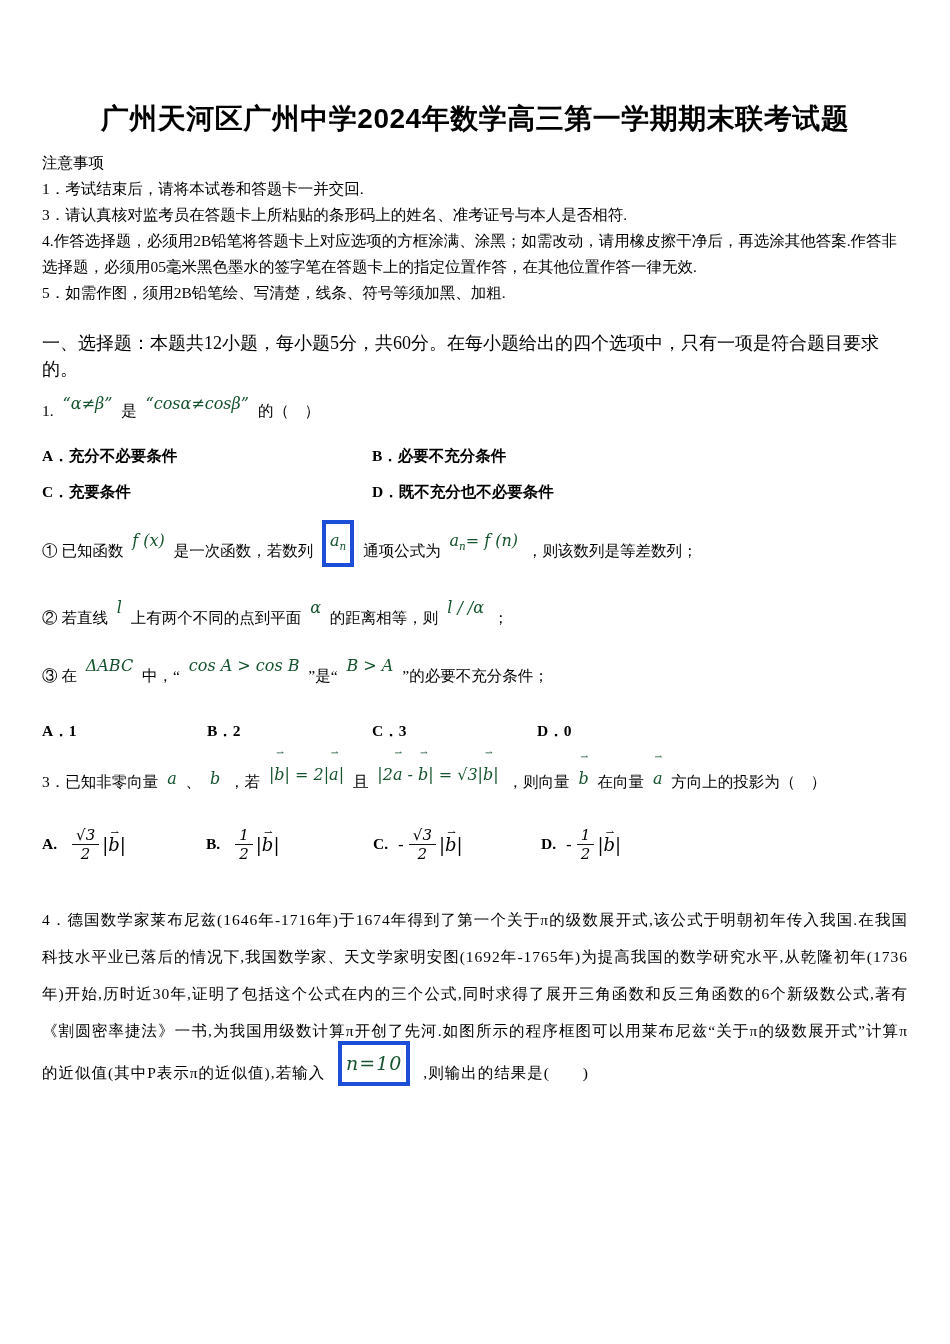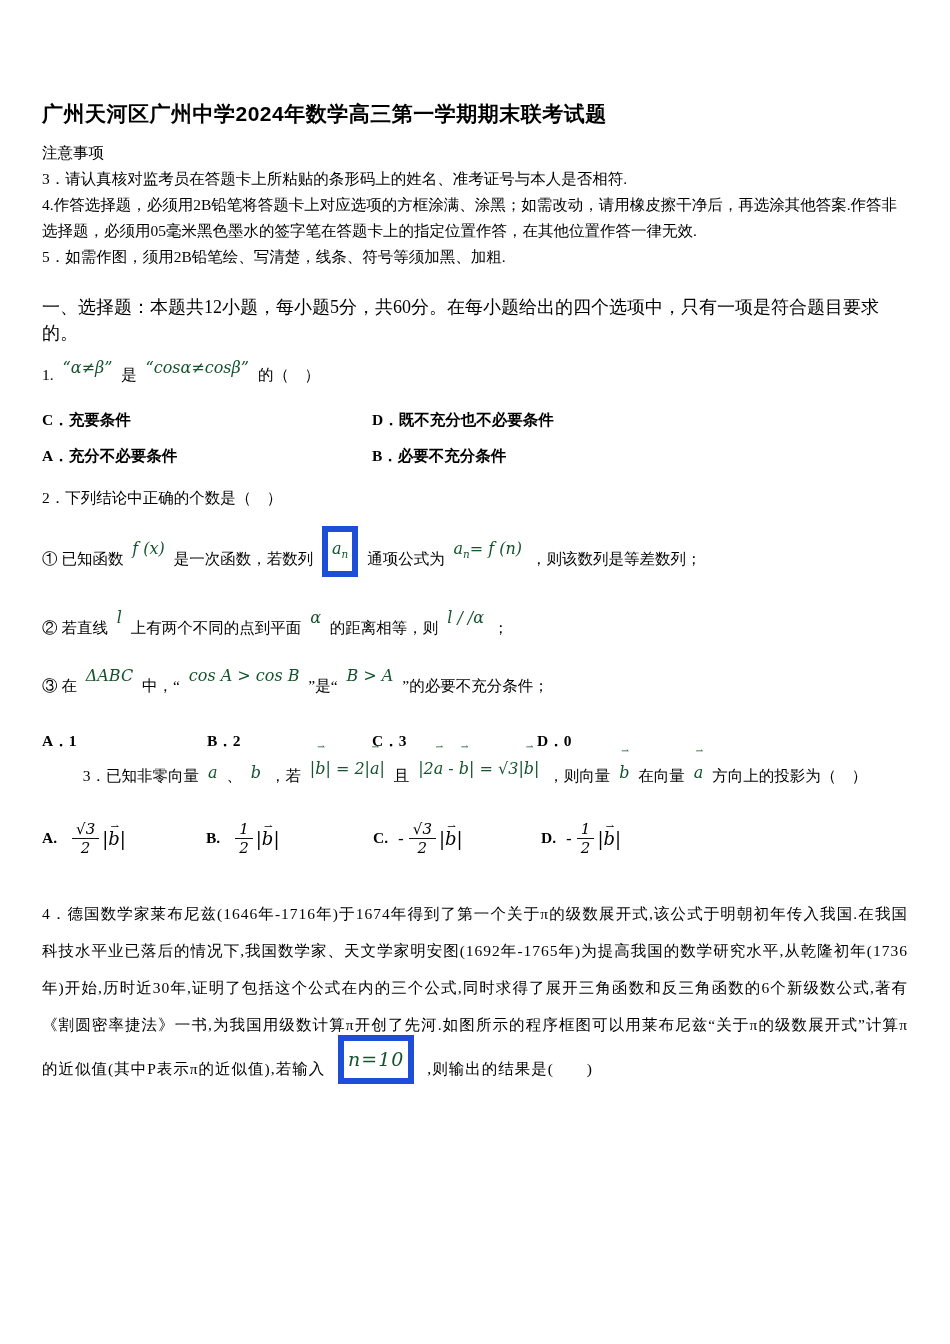--- a/index.html
+++ b/index.html
@@ -5,58 +5,58 @@
   * { margin:0; padding:0; box-sizing:border-box; }
   html,body { width:950px; height:1344px; background:#ffffff; }
   body {
     font-family:"Liberation Serif","DejaVu Serif",serif;
     color:#000; overflow:hidden;
   }
   .page { width:950px; height:1344px; padding:100px 42px 0 42px; background:#fff; }
 
   .title {
     font-family:"Liberation Sans","DejaVu Sans",sans-serif;
-    font-size:21px; font-weight:bold; text-align:left; margin-bottom:12px;
+    font-size:28px; font-weight:bold; text-align:center; margin-bottom:12px;
     letter-spacing:0.5px;
   }
 
   .nline { font-size:15.5px; line-height:26px; }
 
   .secline { font-size:18px; line-height:26px; margin-top:24px; }
 
   .qline { font-size:15.5px; }
   .q1line { margin-top:6px; line-height:46px; }
 
   .math {
     font-family:"DejaVu Serif","Liberation Serif",serif;
     font-style:italic; font-size:16px; margin:0 5px; color:#14532d;
     white-space:nowrap;
   }
   .raise4 { display:inline-block; transform:translateY(-3px); }
   .raise6 { display:inline-block; transform:translateY(-7px); }
   .raise8 { display:inline-block; transform:translateY(-10px); }
-  .mbox { border:6px solid #1d4ed8; padding:0 4px; }
+  .mbox { border:4px solid #1d4ed8; padding:0 4px; }
   sub { font-size:0.65em; }
 
   .vec { position:relative; display:inline-block; font-style:italic; }
   .vec::after {
     content:"⇀"; position:absolute; left:50%; transform:translateX(-40%);
     top:-0.65em; font-size:0.58em; font-style:normal; line-height:1;
   }
 
   .optrow2 { display:flex; margin-top:8px; font-size:15.5px; line-height:28px; font-weight:bold; }
   .optrow2 .c1 { width:330px; }
 
   .optrow4 { display:flex; margin-top:24px; font-size:15.5px; line-height:28px; font-weight:bold; }
   .optrow4 .c { width:165px;font-family:Liberation Serif, serif; }
 
   .q2stem { margin-top:14px; line-height:28px; }
   .item2 { margin-top:24px; line-height:34px; font-size:15.5px; }
 
-  .q3line { line-height:42px;text-align:center; }
+  .q3line { margin-top:16px; line-height:42px; }
 
   .optrow3 { display:flex; margin-top:12px; height:58px; align-items:center; font-size:15.5px; }
   .opt3 { display:flex; align-items:center; }
   .opt3.w1 { width:164px; } .opt3.w2 { width:167px; } .opt3.w3 { width:168px; }
   .olabel { font-weight:bold; font-style:normal; margin-right:10px; font-family:"Liberation Serif",serif; }
   .neg { font-family:"DejaVu Serif",serif; font-size:17px; margin-right:2px; }
   .frac {
     display:inline-block; text-align:center; vertical-align:middle;
     font-family:"DejaVu Serif","Liberation Serif",serif; font-style:italic; margin:0 3px;
   }
@@ -73,44 +73,44 @@
 </style>
 </head>
 <body>
 
 <div class="page">
 
   <h1 class="title">广州天河区广州中学2024年数学高三第一学期期末联考试题</h1>
 
   <div>
     <div class="nline">注意事项</div>
+    <div class="nline">1．考试结束后，请将本试卷和答题卡一并交回.</div>
     <div class="nline">3．请认真核对监考员在答题卡上所粘贴的条形码上的姓名、准考证号与本人是否相符.</div>
     <div class="nline">4.作答选择题，必须用2B铅笔将答题卡上对应选项的方框涂满、涂黑；如需改动，请用橡皮擦干净后，再选涂其他答案.作答非选择题，必须用05毫米黑色墨水的签字笔在答题卡上的指定位置作答，在其他位置作答一律无效.</div>
     <div class="nline">5．如需作图，须用2B铅笔绘、写清楚，线条、符号等须加黑、加粗.</div>
   </div>
 
   <div class="secline">一、选择题：本题共12小题，每小题5分，共60分。在每小题给出的四个选项中，只有一项是符合题目要求的。</div>
 
   <div class="qline q1line">
     <span>1.</span>
     <span class="math raise6">“α≠β”</span>
     <span>是</span>
     <span class="math raise6">“cosα≠cosβ”</span>
     <span>的（　）</span>
   </div>
   <div class="optrow2">
+    <span class="c1">A．充分不必要条件</span>
+    <span>B．必要不充分条件</span>
+  </div>
+  <div class="optrow2">
     <span class="c1">C．充要条件</span>
     <span>D．既不充分也不必要条件</span>
   </div>
-  <div class="optrow2">
-    <span class="c1">A．充分不必要条件</span>
-    <span>B．必要不充分条件</span>
-  </div>
-
-  <div class="qline q2stem">2．下列结论中正确的个数是（　）</div>
+
 
   <div class="item2">
     <span>① 已知函数</span>
     <span class="math raise8">f (x)</span>
     <span>是一次函数，若数列</span>
     <span class="math raise8 mbox"><span>a</span><sub>n</sub></span>
     <span>通项公式为</span>
     <span class="math raise8"><span>a</span><sub>n</sub><span>= f (n)</span></span>
     <span>，则该数列是等差数列；</span>
   </div>

